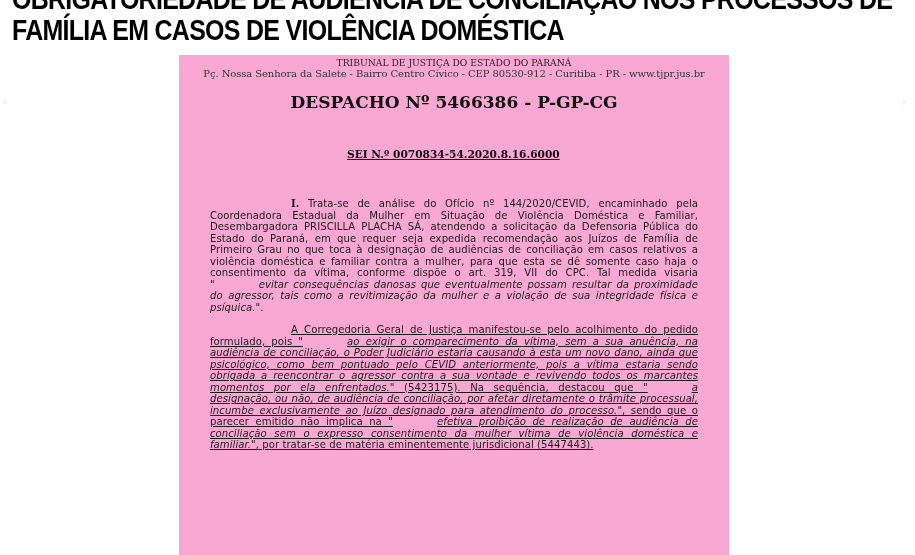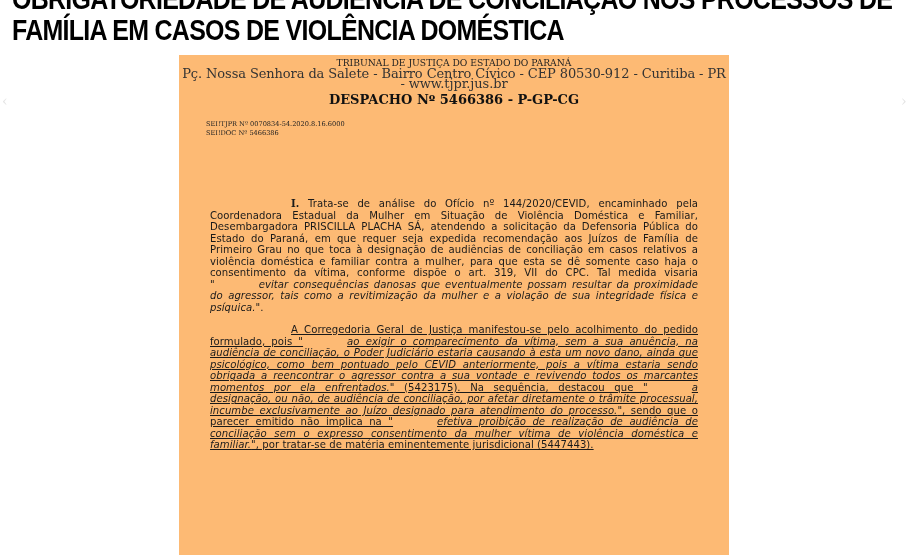--- a/index.html
+++ b/index.html
@@ -17,36 +17,36 @@
 
   .carousel-arrow {
     position: absolute; top: 95px; width: 12px; height: 12px;
     color: #e4e4e4; font-size: 14px; line-height: 12px;
   }
   .carousel-arrow.left { left: 2px; }
   .carousel-arrow.right { right: 2px; }
 
   .doc {
     position: absolute; left: 179px; top: 55px; width: 550px; height: 500px;
-    background: #fdba74;
+    background: #f9a8d4;
     overflow: hidden;
   }
   .doc .org {
     position: absolute; left: 0; width: 100%; top: 3px;
     text-align: center; font-family: "DejaVu Serif", serif; font-size: 9.2px;
     line-height: 10px; color: #222;
   }
   .doc .addr {
     position: absolute; left: 0; width: 100%; top: 14px;
-    text-align: center; font-family: "DejaVu Serif", serif; font-size: 13px;
+    text-align: center; font-family: "DejaVu Serif", serif; font-size: 10px;
     line-height: 10px; color: #333; letter-spacing: -0.1px;
   }
   .doc .title {
     position: absolute; left: 0; width: 100%; top: 37px;
-    text-align: center; font-family: "DejaVu Serif", serif; font-size: 13px;
+    text-align: center; font-family: "DejaVu Serif", serif; font-size: 17px;
     font-weight: 700; color: #111;
   }
   .doc .sei-meta {
     position: absolute; left: 27px; top: 65px;
     font-family: "DejaVu Serif", serif; font-size: 6.6px; line-height: 8.5px; color: #222;
   }
   .doc .sei-ref {
     position: absolute; left: 168px; top: 93px;
     font-family: "DejaVu Serif", serif; font-size: 10.6px; font-weight: 700;
     text-decoration: underline; color: #111;
@@ -69,24 +69,21 @@
   <span class="line">FAMÍLIA EM CASOS DE VIOLÊNCIA DOMÉSTICA</span>
 </div>
 
 <span class="carousel-arrow left">‹</span>
 <span class="carousel-arrow right">›</span>
 
 <div class="doc">
   <div class="org">TRIBUNAL DE JUSTIÇA DO ESTADO DO PARANÁ</div>
   <div class="addr">Pç. Nossa Senhora da Salete - Bairro Centro Cívico - CEP 80530-912 - Curitiba - PR - www.tjpr.jus.br</div>
   <div class="title">DESPACHO Nº 5466386 - P-GP-CG</div>
-  <div class="sei-meta">
-    <div>SEI!TJPR Nº 0070834-54.2020.8.16.6000</div>
-    <div>SEI!DOC Nº 5466386</div>
-  </div>
+  <div class="sei-ref">SEI N.º 0070834-54.2020.8.16.6000</div>
 
   <div class="body">
     <p>
       <span class="lead">I.</span><span> Trata-se de análise do Ofício nº 144/2020/CEVID, encaminhado pela Coordenadora Estadual da Mulher em Situação de Violência Doméstica e Familiar, Desembargadora PRISCILLA PLACHA SÁ, atendendo a solicitação da Defensoria Pública do Estado do Paraná, em que requer seja expedida recomendação aos Juízos de Família de Primeiro Grau no que toca à designação de audiências de conciliação em casos relativos a violência doméstica e familiar contra a mulher, para que esta se dê somente caso haja o consentimento da vítima, conforme dispõe o art. 319, VII do CPC. Tal medida visaria "</span><em>evitar consequências danosas que eventualmente possam resultar da proximidade do agressor, tais como a revitimização da mulher e a violação de sua integridade física e psíquica.</em><span>".</span>
     </p>
     <p>
       <span>A Corregedoria Geral de Justiça manifestou-se pelo acolhimento do pedido formulado, pois "</span><em>ao exigir o comparecimento da vítima, sem a sua anuência, na audiência de conciliação, o Poder Judiciário estaria causando à esta um novo dano, ainda que psicológico, como bem pontuado pelo CEVID anteriormente, pois a vítima estaria sendo obrigada a reencontrar o agressor contra a sua vontade e revivendo todos os marcantes momentos por ela enfrentados.</em><span>" (5423175). Na sequência, destacou que "</span><em>a designação, ou não, de audiência de conciliação, por afetar diretamente o trâmite processual, incumbe exclusivamente ao Juízo designado para atendimento do processo.</em><span>", sendo que o parecer emitido não implica na "</span><em>efetiva proibição de realização de audiência de conciliação sem o expresso consentimento da mulher vítima de violência doméstica e familiar.</em><span>", por tratar-se de matéria eminentemente jurisdicional (5447443).</span>
     </p>
   </div>
 </div>

